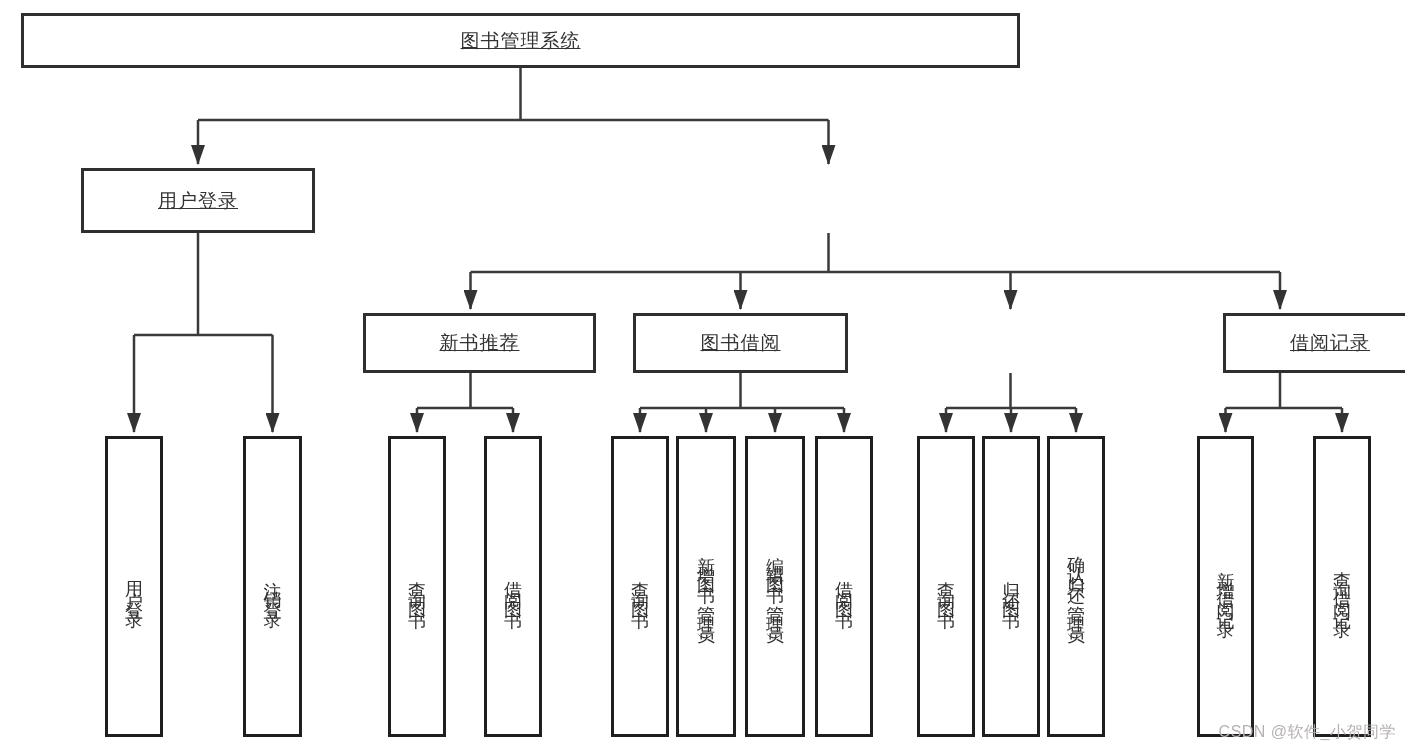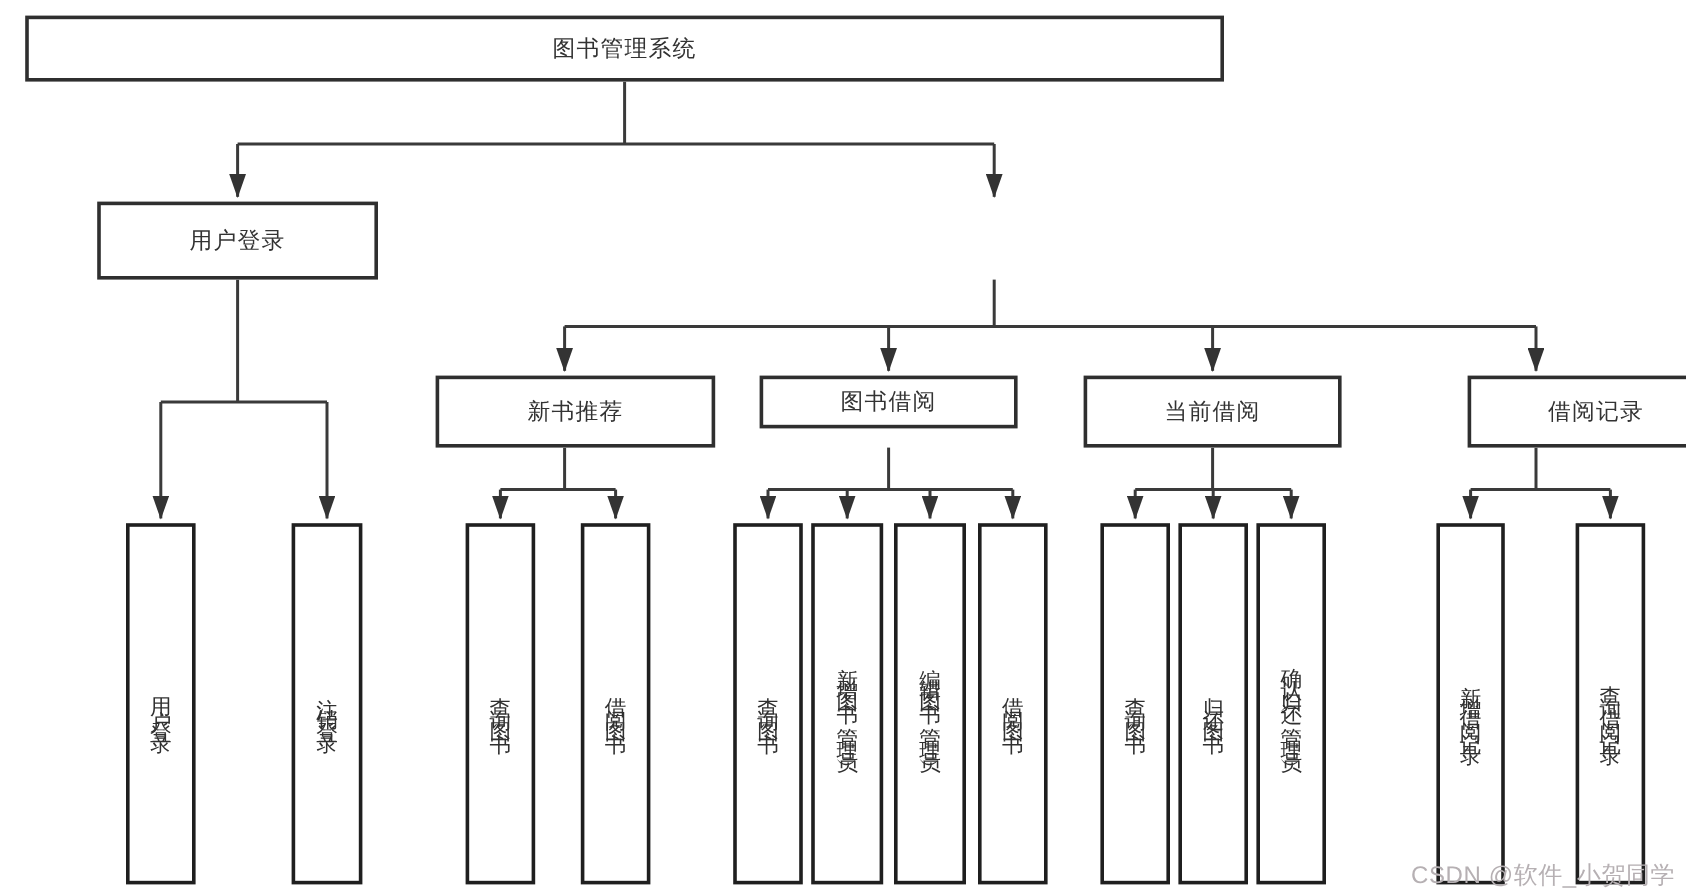--- a/index.html
+++ b/index.html
@@ -30,20 +30,21 @@
     border: 3px solid #2f2f2f;
     display: flex;
     align-items: center;
     justify-content: center;
     color: #333333;
   }
   .hbox {
     font-size: 19px;
     letter-spacing: 1px;
     white-space: nowrap;
+    text-decoration: underline;
   }
   .root-box {
     border-width: 3px;
     font-size: 19px;
   }
   .vbox {
     border: 3px solid #1f1f1f;
   }
   .vbox .vtext {
     writing-mode: vertical-rl;
@@ -51,21 +52,21 @@
     font-size: 18px;
     letter-spacing: 10px;
     line-height: 1;
     color: #303030;
     white-space: nowrap;
   }
   .watermark {
     position: absolute;
     right: 9px;
     bottom: 4px;
-    font-size: 20px;
+    font-size: 16px;
     color: #b6b0b3;
     letter-spacing: 0.5px;
     z-index: 5;
     white-space: nowrap;
   }
 </style>
 </head>
 <body>
 
 <div class="canvas">
@@ -130,22 +131,21 @@
       <path d="M1225.5,408 V432" marker-end="url(#arrow)"></path>
       <path d="M1342,408 V432" marker-end="url(#arrow)"></path>
     </g>
   </svg>
 
   <div class="node hbox root-box" style="left:21px; top:13px; width:999px; height:55px;">图书管理系统</div>
 
   <div class="node hbox" style="left:81px; top:168px; width:234px; height:65px;">用户登录</div>
 
   <div class="node hbox" style="left:363px; top:313px; width:233px; height:60px;">新书推荐</div>
-  <div class="node hbox" style="left:633px; top:313px; width:215px; height:44px;">图书借阅</div>
-  <div class="node hbox" style="left:903px; top:313px; width:215px; height:60px;">当前借阅</div>
+  <div class="node hbox" style="left:633px; top:313px; width:215px; height:60px;">图书借阅</div>
   <div class="node hbox" style="left:1223px; top:313px; width:214px; height:60px;">借阅记录</div>
 
   <div class="node vbox" style="left:105px; top:436px; width:58px; height:301px;">
     <span class="vtext">用户登录</span>
   </div>
   <div class="node vbox" style="left:243px; top:436px; width:59px; height:301px;">
     <span class="vtext">注销登录</span>
   </div>
 
   <div class="node vbox" style="left:388px; top:436px; width:58px; height:301px;">

